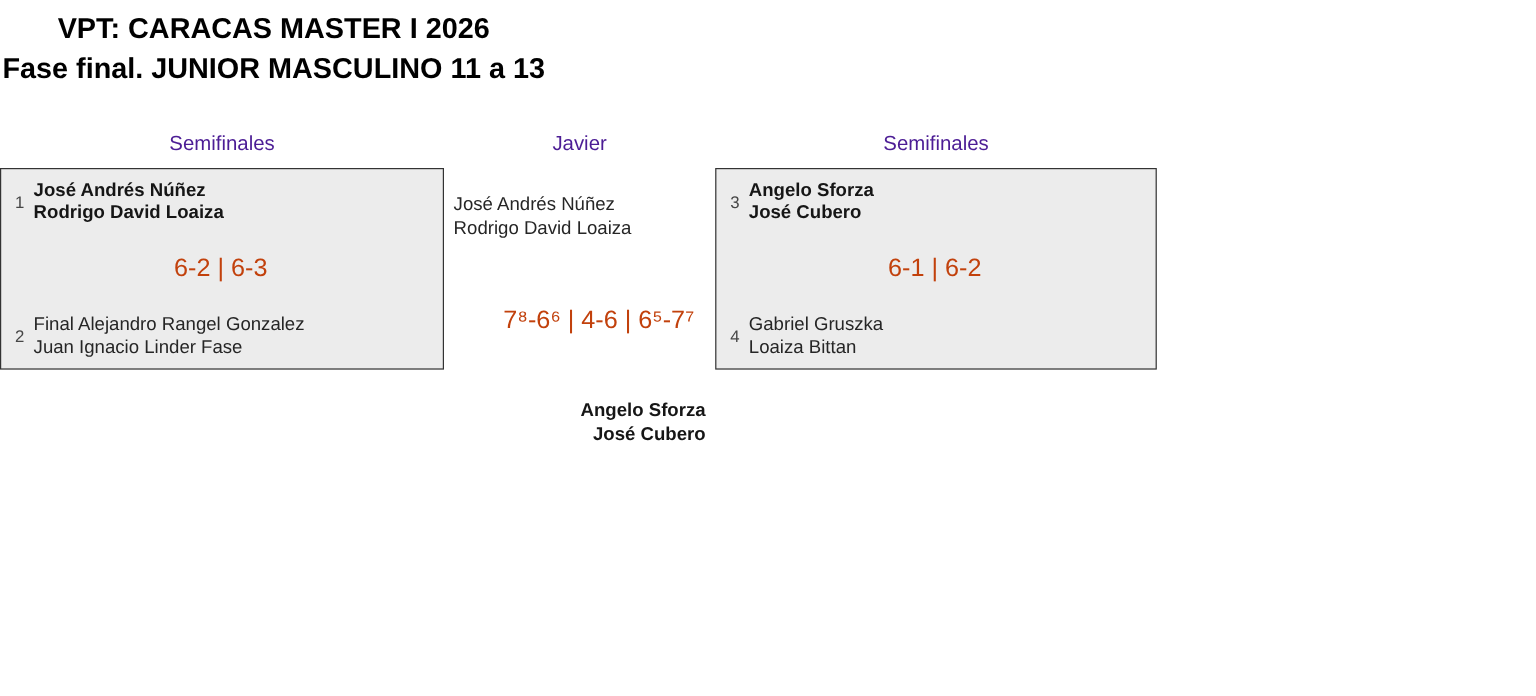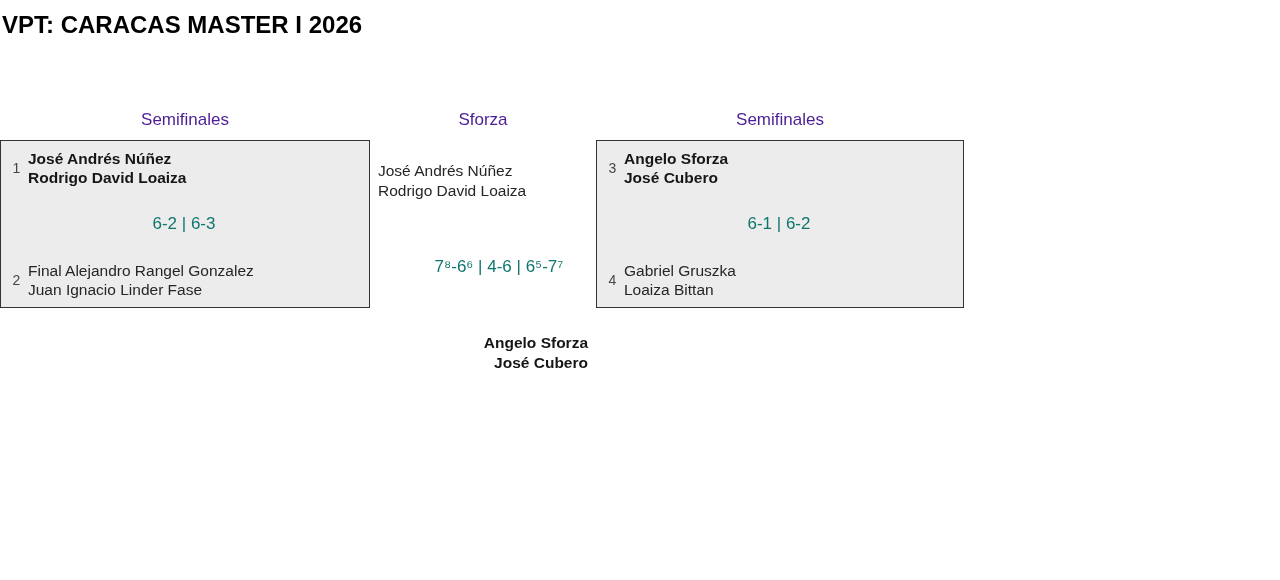--- a/index.html
+++ b/index.html
@@ -70,23 +70,23 @@
     font-size: 15.5px;
     line-height: 19px;
     color: #262626;
   }
   .players.winner {
     font-weight: 700;
     color: #161616;
   }
   .score {
     text-align: center;
-    font-size: 17px;
+    font-size: 21px;
     line-height: 20px;
-    color: #0f766e;
+    color: #c2410c;
   }
   .finalist {
     position: absolute;
     top: 51px;
     left: 0;
     font-size: 15.5px;
     line-height: 19.5px;
     color: #262626;
   }
   .final-score {
@@ -104,20 +104,21 @@
     line-height: 19.5px;
     font-weight: 700;
     color: #161616;
   }
 </style>
 </head>
 <body>
 
 <header class="page-header">
   <div class="title-line">VPT: CARACAS MASTER I 2026</div>
+  <div class="title-line">Fase final. JUNIOR MASCULINO 11 a 13</div>
 </header>
 
 <section class="col col-left">
   <div class="round-header">Semifinales</div>
   <div class="match-box">
     <div class="team">
       <span class="seed">1</span>
       <div class="players winner">
         <div>José Andrés Núñez</div>
         <div>Rodrigo David Loaiza</div>
@@ -128,21 +129,21 @@
       <span class="seed">2</span>
       <div class="players">
         <div>Final Alejandro Rangel Gonzalez</div>
         <div>Juan Ignacio Linder Fase</div>
       </div>
     </div>
   </div>
 </section>
 
 <section class="col col-center">
-  <div class="round-header">Sforza</div>
+  <div class="round-header">Javier</div>
   <div class="finalist">
     <div>José Andrés Núñez</div>
     <div>Rodrigo David Loaiza</div>
   </div>
   <div class="score final-score">7⁸-6⁶ | 4-6 | 6⁵-7⁷</div>
   <div class="champion">
     <div>Angelo Sforza</div>
     <div>José Cubero</div>
   </div>
 </section>

